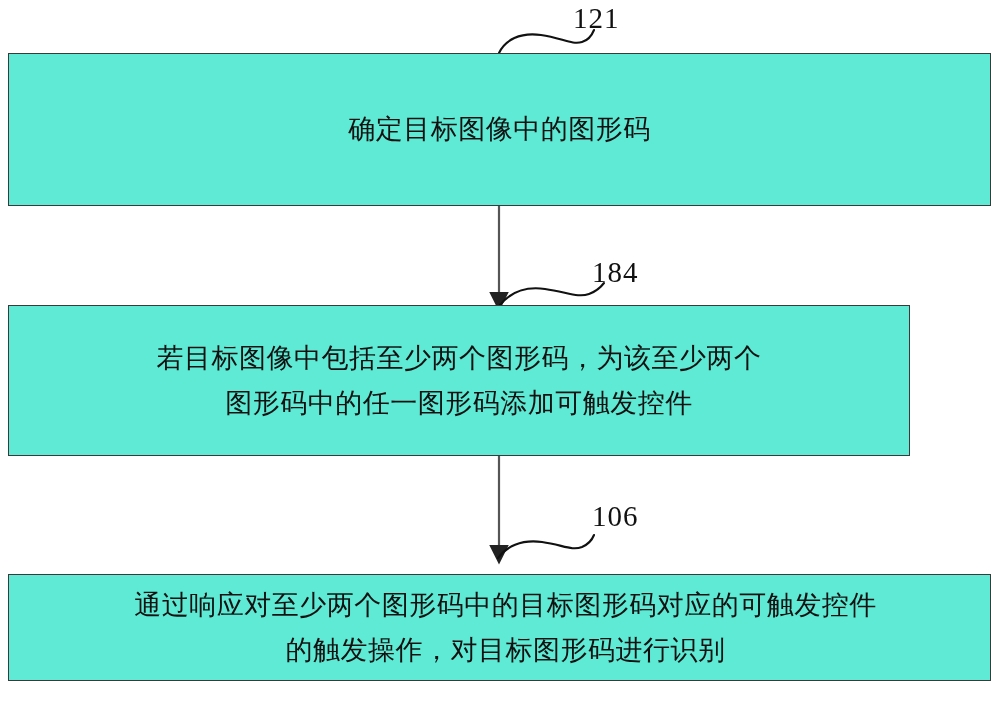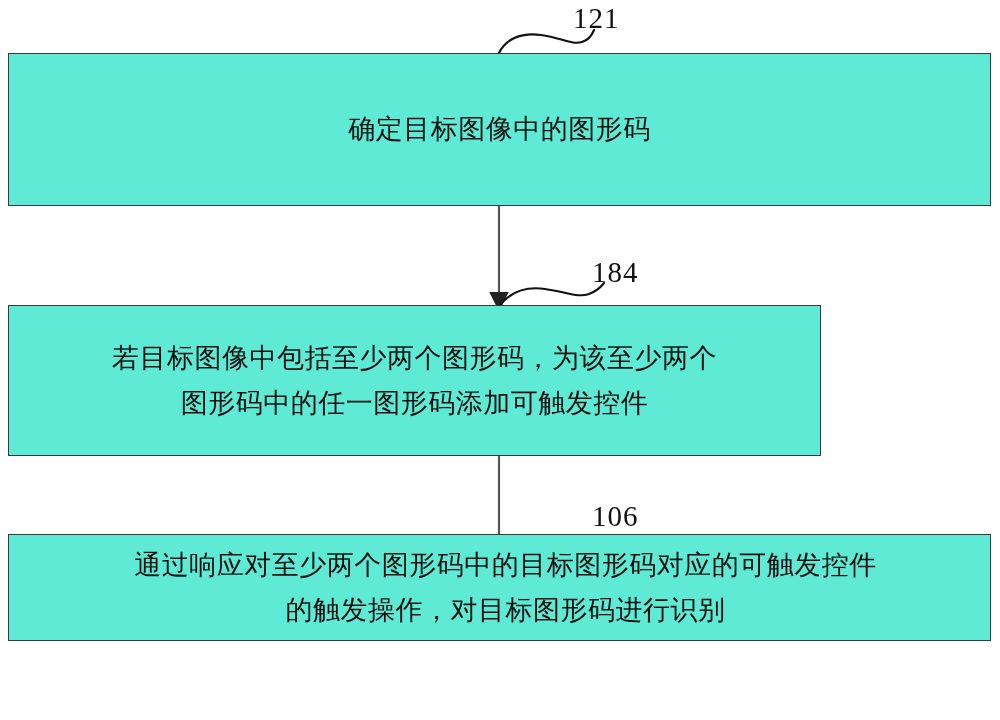--- a/index.html
+++ b/index.html
@@ -39,22 +39,22 @@
     box-sizing: border-box;
     border: 1.6px solid #3a3a3a;
     background: #5eead4;
     display: flex;
     align-items: center;
     justify-content: center;
     text-align: center;
   }
 
   #box-102 { left: 8px;  top: 53px;  width: 983px; height: 153px; }
-  #box-104 { left: 8px;  top: 305px; width: 813px; height: 151px; }
-  #box-106 { left: 8px;  top: 534px; width: 983px; height: 107px; padding-left: 12px; }
+  #box-104 { left: 8px;  top: 305px; width: 902px; height: 151px; }
+  #box-106 { left: 8px;  top: 574px; width: 983px; height: 107px; padding-left: 12px; }
 
   .box-text {
     display: block;
     width: 92%;
     font-family: "Liberation Serif", "DejaVu Serif", serif;
     font-size: 27px;
     line-height: 45px;
     letter-spacing: 0.5px;
     color: #111111;
     white-space: pre-line;

